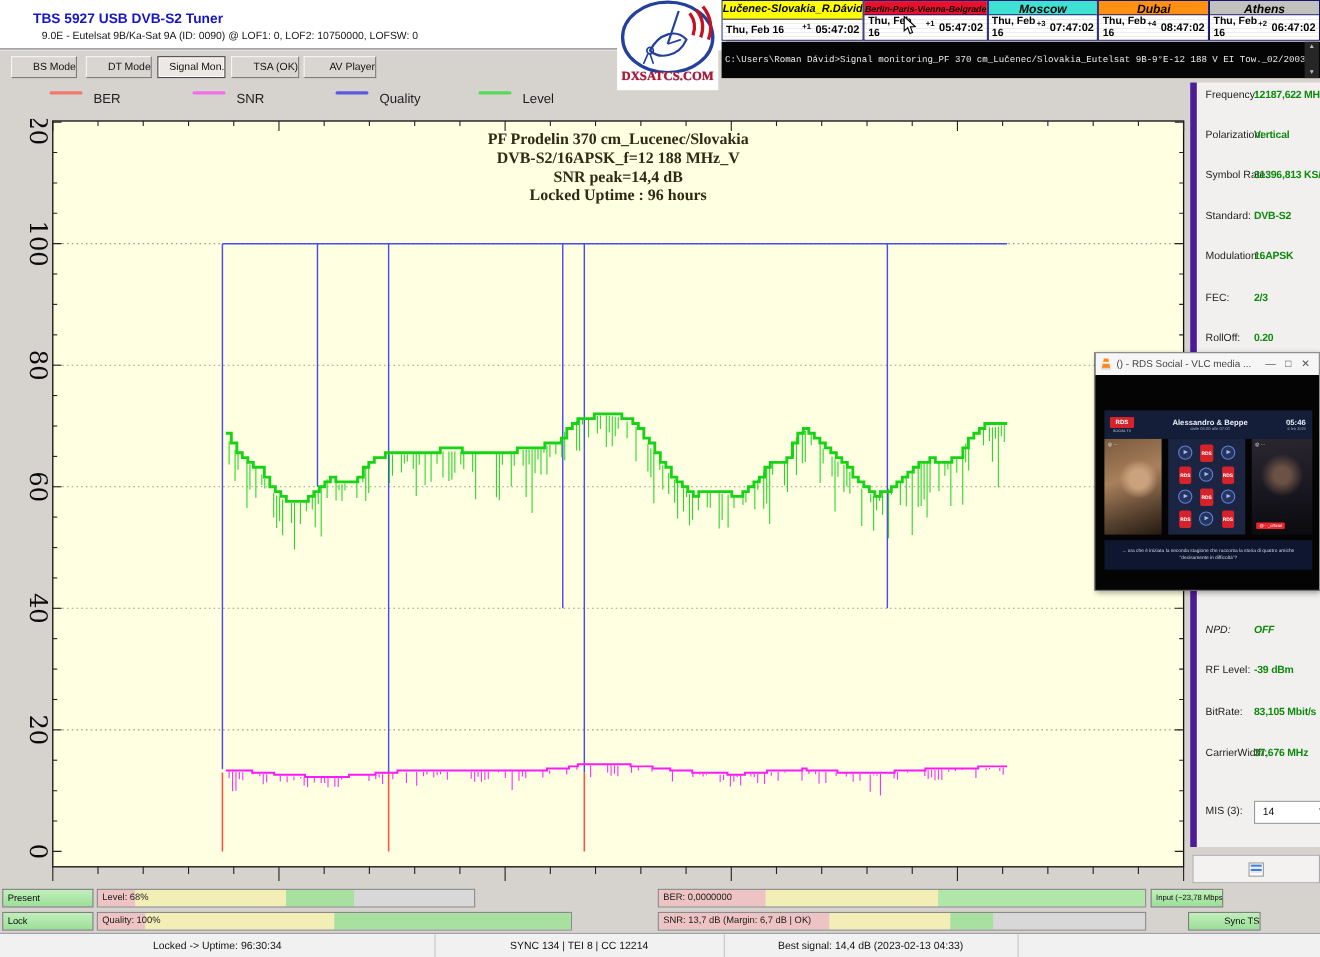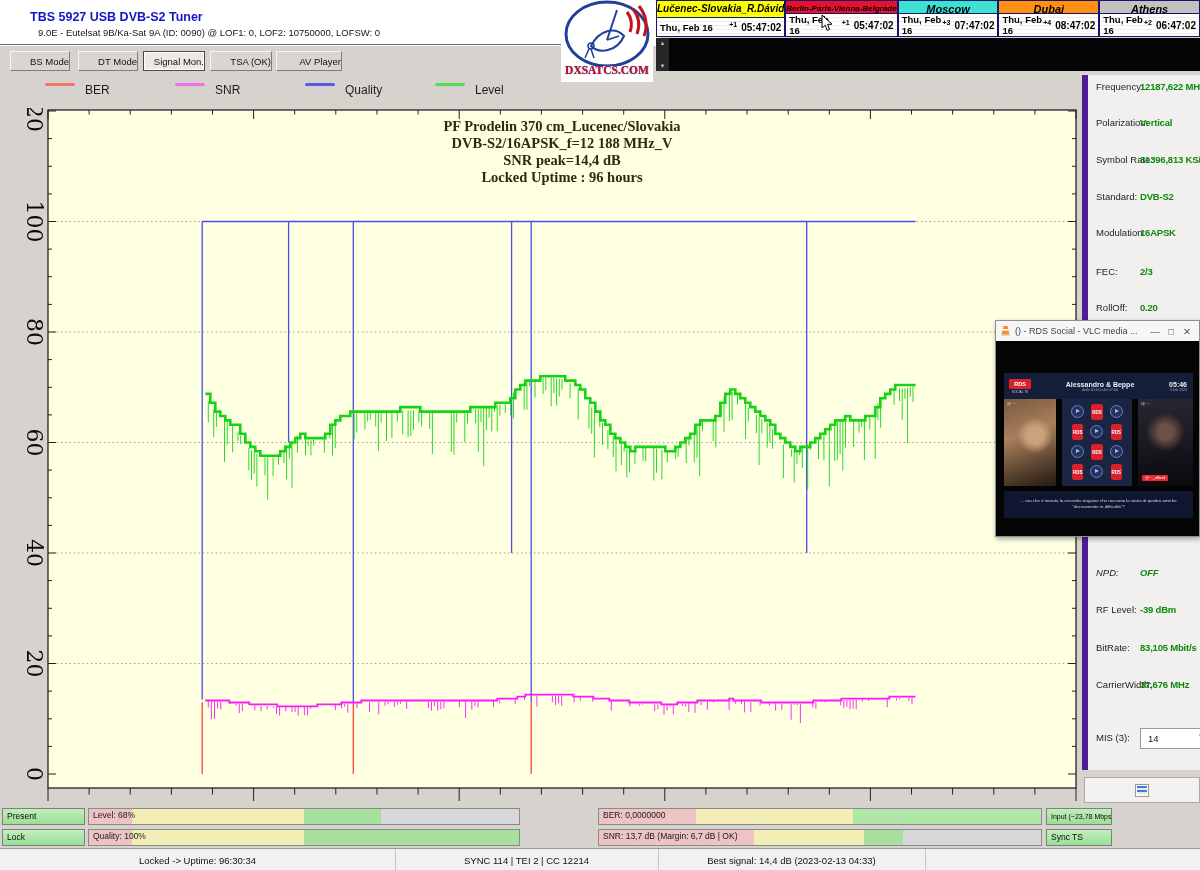--- a/index.html
+++ b/index.html
@@ -195,20 +195,21 @@
         <span class="ctime">06:47:02</span>
       </div>
   </div>
 </div>
 
 <svg class="abs" id="cursor" viewBox="0 0 14 18">
   <path d="M2,1 L2,14 L5.2,11.2 L7.2,16.5 L9.6,15.5 L7.6,10.4 L12,10.2 Z" fill="#ffffff" stroke="#000" stroke-width="1"></path>
 </svg>
 
 <div class="abs" id="cmdbar">
+  <div id="cmd-text">C:\Users\Roman Dávid&gt;Signal monitoring_PF 370 cm_Lučenec/Slovakia_Eutelsat 9B-9°E-12 188 V EI Tow._02/2003</div>
   <div id="cmdscroll">
     <span>▲</span>
     <span>▼</span>
   </div>
 </div>
 
 <div class="abs" id="tabbar">
   <div class="tab" style="left:10px;width:60px;">BS Mode</div>
   <div class="tab" style="left:78px;width:60px;">DT Mode</div>
   <div class="tab active" style="left:143px;width:62px;">Signal Mon.</div>
@@ -503,21 +504,21 @@
       <span id="vtag">@···_official</span>
     </div>
     <div id="vcaption">
       <div>... ora che è iniziata la seconda stagione che racconta la storia di quattro amiche</div>
       <div>"decisamente in difficoltà"?</div>
     </div>
   </div>
 </div>
 
 <div class="gbox" style="left:2px;top:808px;width:83px;">Present</div>
-<div class="meter" style="left:88px;top:808px;width:432px;padding-left:37px;">
+<div class="meter" style="left:88px;top:808px;width:344px;padding-left:37px;">
   <span class="mlabel">Level: 68%</span>
 <div class="mseg" style="left: 0%; width: 10%; background: rgb(238, 195, 195);"></div>
     <div class="mseg" style="left: 10%; width: 40%; background: rgb(242, 238, 182);"></div>
     <div class="mseg" style="left: 50%; width: 18%; background: rgb(168, 224, 160);"></div>
     <div class="mseg" style="left: 68%; width: 32%; background: rgb(216, 216, 216);"></div>
   </div>
 <div class="meter" style="left:598px;top:808px;width:444px;">
   <span class="mlabel">BER: 0,0000000</span>
 <div class="mseg" style="left: 0%; width: 22%; background: rgb(238, 195, 195);"></div>
     <div class="mseg" style="left: 22%; width: 35.5%; background: rgb(242, 238, 182);"></div>
@@ -532,20 +533,20 @@
     <div class="mseg" style="left: 10%; width: 40%; background: rgb(242, 238, 182);"></div>
     <div class="mseg" style="left: 50%; width: 50%; background: rgb(168, 224, 160);"></div>
   </div>
 <div class="meter" style="left:598px;top:829px;width:444px;">
   <span class="mlabel">SNR: 13,7 dB (Margin: 6,7 dB | OK)</span>
 <div class="mseg" style="left: 0%; width: 35%; background: rgb(238, 195, 195);"></div>
     <div class="mseg" style="left: 35%; width: 25%; background: rgb(242, 238, 182);"></div>
     <div class="mseg" style="left: 60%; width: 8.8%; background: rgb(168, 224, 160);"></div>
     <div class="mseg" style="left: 68.8%; width: 31.2%; background: rgb(216, 216, 216);"></div>
   </div>
-<div class="gbox" style="left:1046px;top:829px;width:66px;">Sync TS</div>
+<div class="gbox" style="left:1080px;top:829px;width:66px;text-align:right;">Sync TS</div>
 
 <div class="abs" id="strip">
   <div class="ssec" style="left:0;width:395px;">Locked -&gt; Uptime: 96:30:34</div>
-  <div class="ssec" style="left:395px;width:263px;">SYNC 114 | TEI 2 | CC 12214</div>
+  <div class="ssec" style="left:395px;width:263px;">SYNC 134 | TEI 8 | CC 12214</div>
   <div class="ssec" style="left:658px;width:267px;">Best signal: 14,4 dB (2023-02-13 04:33)</div>
   <div class="ssec" style="left:925px;width:275px;border-right:none;"></div>
 </div>
 
 </body></html>

